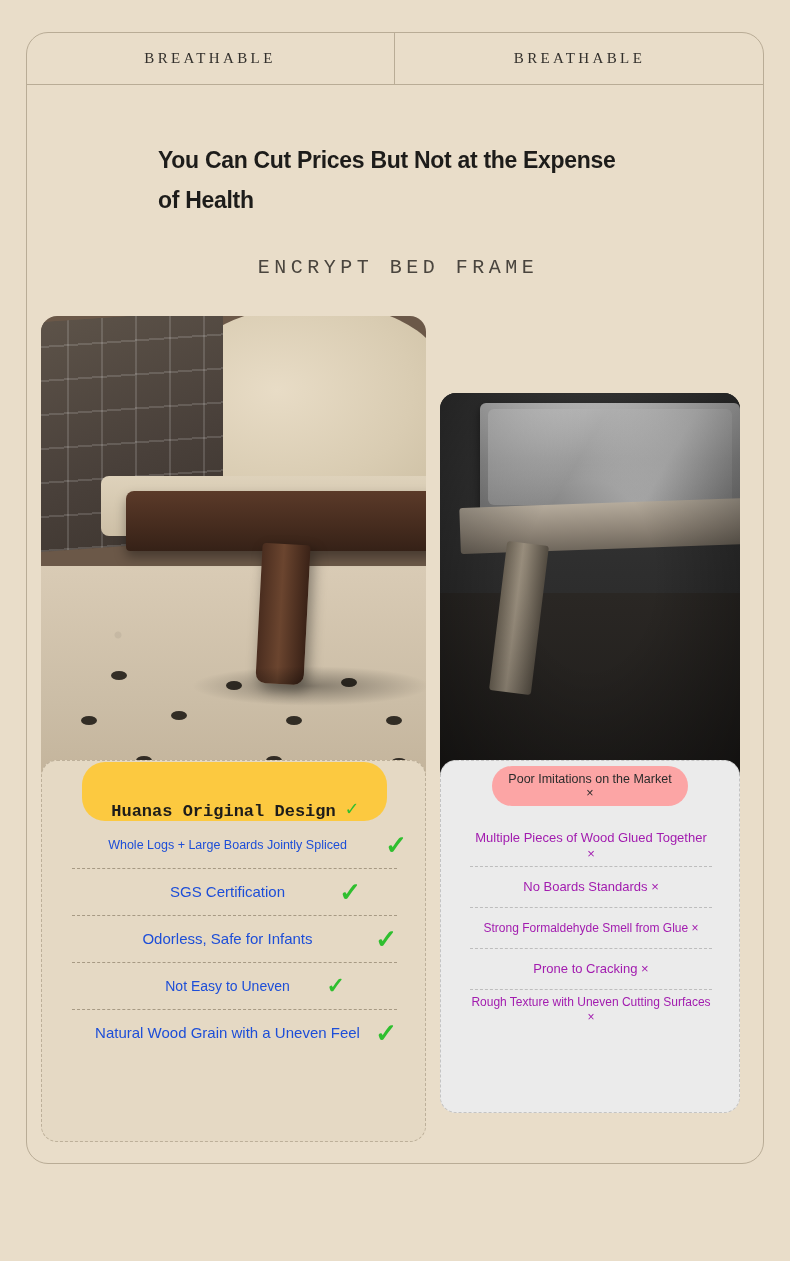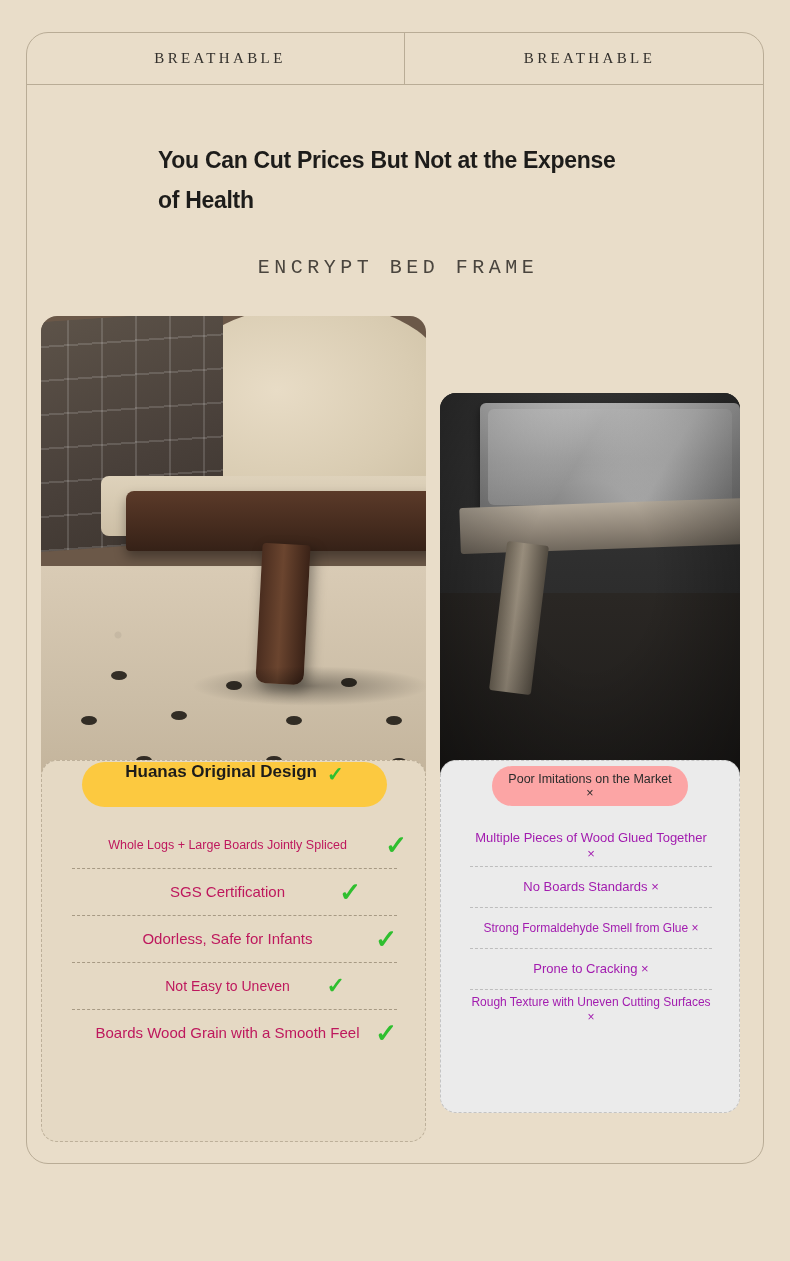--- a/index.html
+++ b/index.html
@@ -23,21 +23,21 @@
     width: 738px;
     height: 1132px;
     border: 1px solid #b9ac96;
     border-radius: 22px;
     box-sizing: border-box;
     background: transparent;
   }
   
   .tabs {
     position: absolute;
-    left: 36px;
+    left: 26px;
     top: 32px;
     width: 738px;
     height: 53px;
     display: flex;
   }
   .tab {
     flex: 1 1 50%;
     display: flex;
     align-items: center;
     justify-content: center;
@@ -213,27 +213,28 @@
     border: 1px dashed #c4c4c4;
     border-radius: 16px;
     box-sizing: border-box;
   }
 
   .pill-left {
     position: absolute;
     left: 82px;
     top: 762px;
     width: 305px;
-    height: 45px;
+    height: 59px;
     background: #fcc940;
     border-radius: 23px;
     display: flex;
-    align-items: flex-start;
+    align-items: flex-end;
     justify-content: center;
     gap: 10px;
+    font-family: Liberation Mono, monospace;
   }
   .pill-left .txt {
     font-size: 17px;
     font-weight: bold;
     color: #1d1c1a;
   }
   .pill-right {
     position: absolute;
     left: 492px;
     top: 766px;
@@ -277,21 +278,21 @@
   .rows-left .row {
     min-height: 46px;
     padding: 4px 34px 4px 20px;
   }
   .rows-right .row {
     min-height: 40px;
     padding: 4px 10px;
   }
   .rows-left .row .label {
     font-size: 15px;
-    color: #be185d;
+    color: #1d4ed8;
     line-height: 18px;
     text-align: right;
   }
   .rows-left .row.small .label { font-size: 12.5px; line-height: 15px; }
   .rows-right .row .label {
     font-size: 13px;
     color: #a21caf;
     line-height: 16px;
   }
   .rows-right .row.tiny .label { font-size: 12px; line-height: 15px; }
@@ -393,21 +394,21 @@
       <span class="label">Odorless, Safe for Infants</span>
       <span class="check" style="right:10px;">✓</span>
     </div>
     <div class="divider"></div>
     <div class="row small">
       <span class="label" style="font-size:14px;">Not Easy to Uneven</span>
       <span class="check" style="right:62px;font-size:22px;">✓</span>
     </div>
     <div class="divider"></div>
     <div class="row">
-      <span class="label">Boards Wood Grain with a Smooth Feel</span>
+      <span class="label">Natural Wood Grain with a Uneven Feel</span>
       <span class="check" style="right:10px;">✓</span>
     </div>
   </div>
 
   <div class="rows-right">
     <div class="row">
       <span class="label">Multiple Pieces of Wood Glued Together ×</span>
     </div>
     <div class="divider"></div>
     <div class="row">

